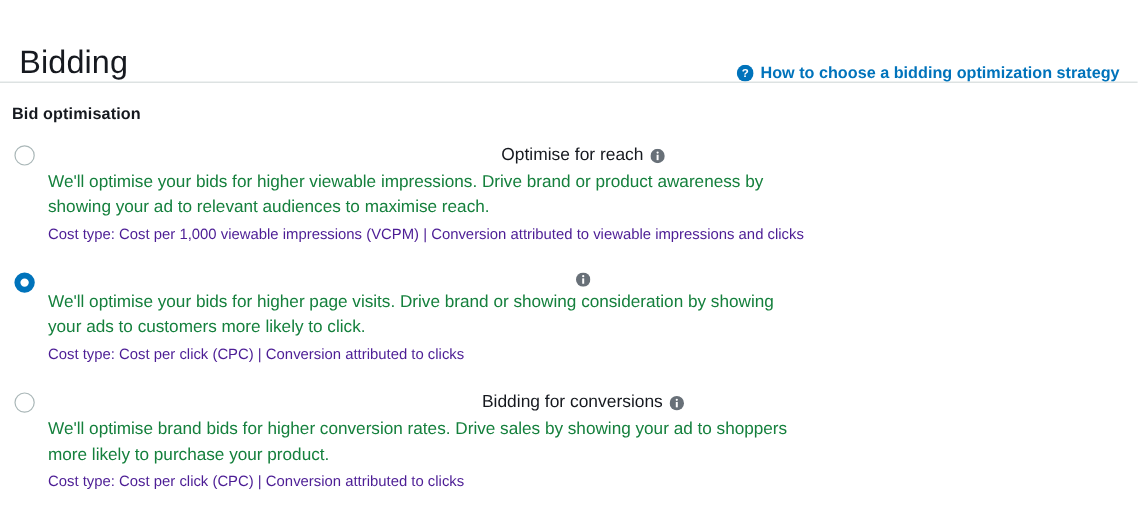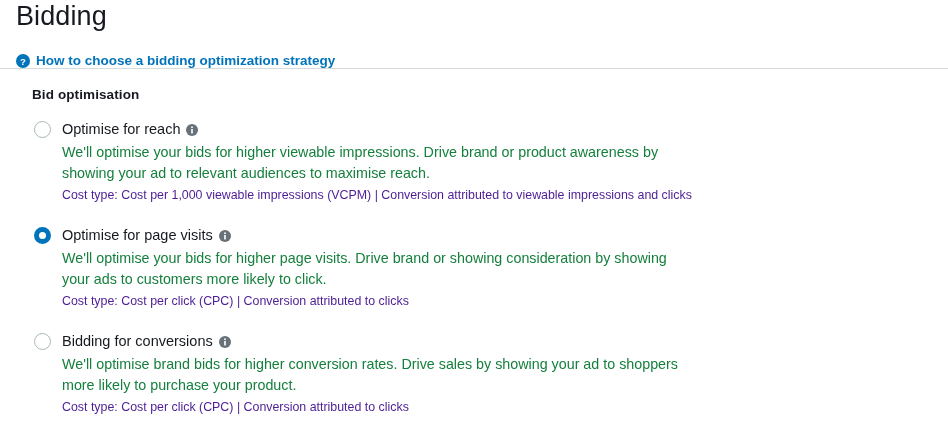--- a/index.html
+++ b/index.html
@@ -18,26 +18,25 @@
   .page {
     position: relative;
     width: 948px;
     height: 428px;
     box-sizing: border-box;
   }
 
   
   .header {
     display: flex;
-    align-items: flex-start;
+    align-items: flex-end;
     justify-content: space-between;
     padding: 0 15px 0 16px;
     height: 68px;
     box-sizing: border-box;
-    flex-direction: column;
   }
   .page-title {
     font-size: 27px;
     font-weight: 300;
     color: #16191f;
     letter-spacing: 0.1px;
     line-height: 1.2;
     white-space: nowrap;
   }
   .help-link {
@@ -58,21 +57,21 @@
     flex: 0 0 14px;
   }
   .divider {
     height: 1px;
     background: #d5dbdb;
     width: 100%;
   }
 
   
   .content {
-    padding: 18px 16px 0 32px;
+    padding: 18px 16px 0 10px;
   }
   .section-title {
     font-size: 13.5px;
     font-weight: bold;
     color: #16191f;
     margin: 0 0 18px 0;
     letter-spacing: 0.1px;
   }
 
   .option {
@@ -101,20 +100,21 @@
   }
 
   .option-label {
     display: flex;
     align-items: center;
     gap: 6px;
     font-size: 14.5px;
     color: #16191f;
     line-height: 18px;
     cursor: pointer;
+    justify-content: center;
   }
   .info-icon {
     display: inline-flex;
     width: 12px;
     height: 12px;
     flex: 0 0 12px;
     position: relative;
     top: 1px;
     cursor: pointer;
   }
@@ -170,21 +170,20 @@
           </svg>
         </span>
       </div>
       <div class="option-desc">We'll optimise your bids for higher viewable impressions. Drive brand or product awareness by showing your ad to relevant audiences to maximise reach.</div>
       <div class="option-cost">Cost type: Cost per 1,000 viewable impressions (VCPM) | Conversion attributed to viewable impressions and clicks</div>
     </div>
 
     <div class="option">
       <span class="radio on"></span>
       <div class="option-label">
-        <span>Optimise for page visits</span>
         <span class="info-icon">
           <svg viewBox="0 0 16 16" width="12" height="12" aria-hidden="true">
             <circle cx="8" cy="8" r="8" fill="#687078"></circle>
             <circle cx="8" cy="4.2" r="1.25" fill="#ffffff"></circle>
             <rect x="6.9" y="6.6" width="2.2" height="6" fill="#ffffff"></rect>
           </svg>
         </span>
       </div>
       <div class="option-desc">We'll optimise your bids for higher page visits. Drive brand or showing consideration by showing your ads to customers more likely to click.</div>
       <div class="option-cost">Cost type: Cost per click (CPC) | Conversion attributed to clicks</div>

